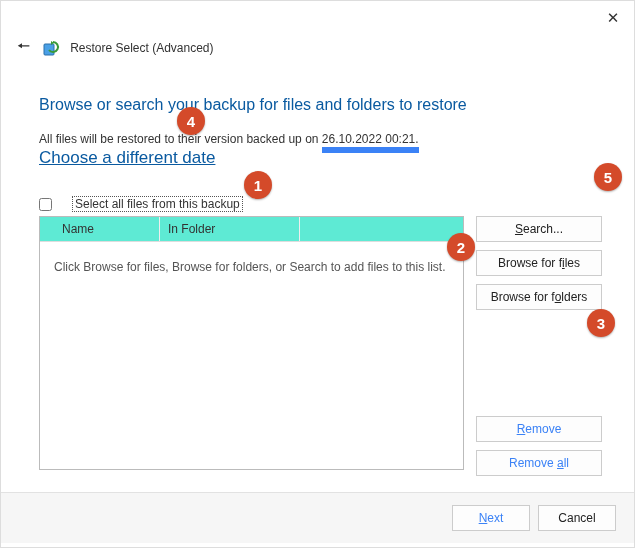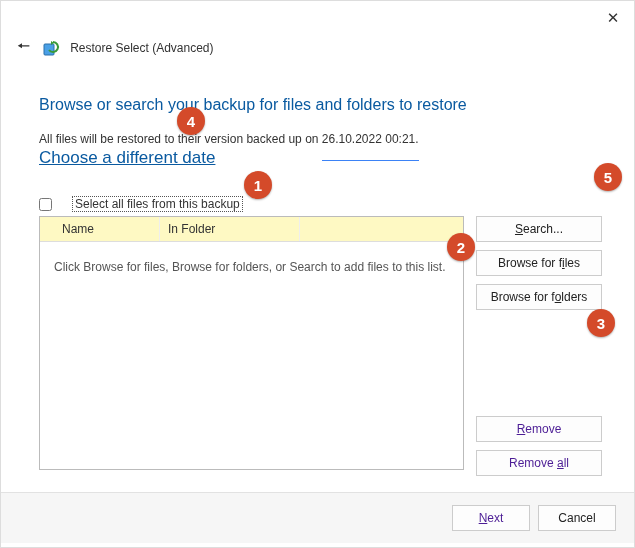--- a/index.html
+++ b/index.html
@@ -50,22 +50,22 @@
       font-size: 16px;
       font-weight: 400;
       margin-bottom: 18px;
     }
     .restore-line {
       font-size: 12px;
       color: #333;
       margin-bottom: 2px;
     }
     .timestamp {
-      border-bottom: 1px solid #3b82f6;
-      padding-bottom: 14px;
+      border-bottom: 6px solid #3b82f6;
+      padding-bottom: 1px;
     }
     .link {
       color: #0a5aa0;
       text-decoration: underline;
       cursor: pointer;
       font-size: 17px;
     }
     .select-row {
       display: flex;
       align-items: center;
@@ -91,21 +91,21 @@
       flex: 1;
       border: 1px solid #bbb;
       height: 254px;
       background: #fff;
       display: flex;
       flex-direction: column;
     }
     .list-header {
       display: flex;
       border-bottom: 1px solid #ddd;
-      background: #fef9c3;
+      background: #5eead4;
     }
     .col {
       padding: 5px 8px;
       font-size: 12px;
       color: #333;
       border-right: 1px solid #eee;
     }
     .col-name { width: 120px; padding-left: 22px; }
     .col-folder { width: 140px; }
     .col-date { flex: 1; border-right: none; }
@@ -126,21 +126,21 @@
       border: 1px solid #ccc;
       border-radius: 0;
       padding: 5px 6px;
       font-size: 12px;
       color: #222;
       cursor: pointer;
       text-align: center;
       font-family: inherit;
     }
     .btn.disabled {
-      color: #4c1d95;
+      color: #3b82f6;
       cursor: default;
     }
     .btn .u { text-decoration: underline; }
     .footer {
       position: absolute;
       bottom: 4px;
       left: 0;
       right: 0;
       background: #f6f6f6;
       border-top: 1px solid #e2e2e2;

